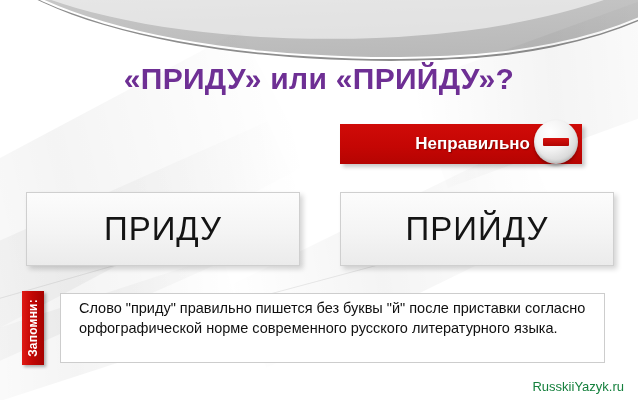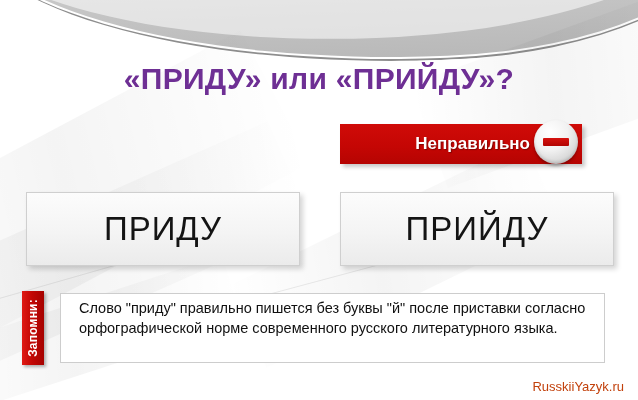--- a/index.html
+++ b/index.html
@@ -225,21 +225,21 @@
     white-space: nowrap;
     letter-spacing: .2px;
   }
 
   
   .watermark {
     position: absolute;
     right: 14px;
     bottom: 6px;
     font-size: 13px;
-    color: #c2410c;
+    color: #15803d;
     white-space: nowrap;
   }
 </style>
 </head>
 <body>
 
 <div class="slide">
 
   <div class="bg-layer">
     <div class="swoosh-top"></div>

